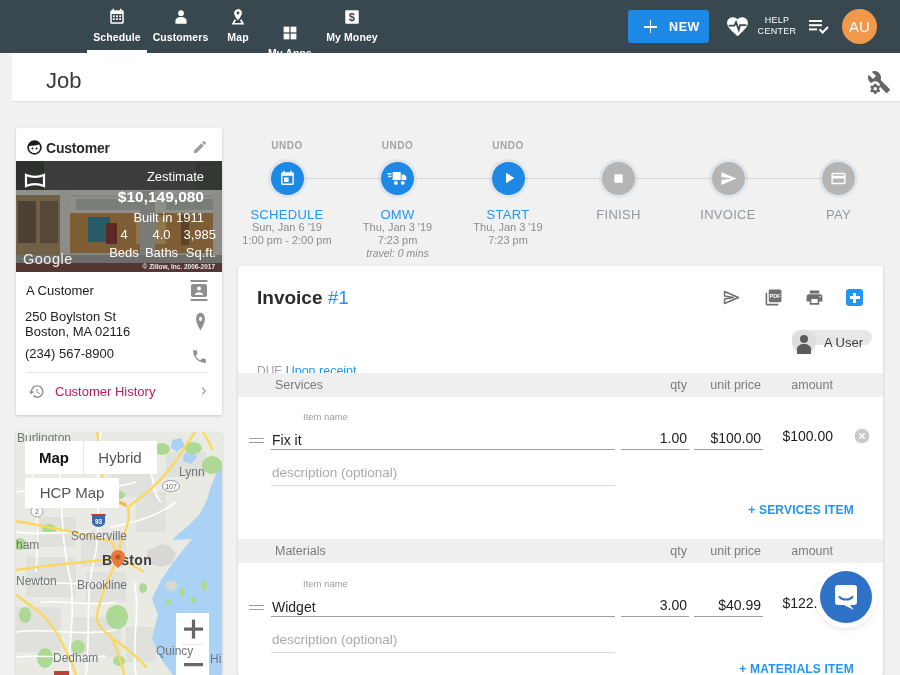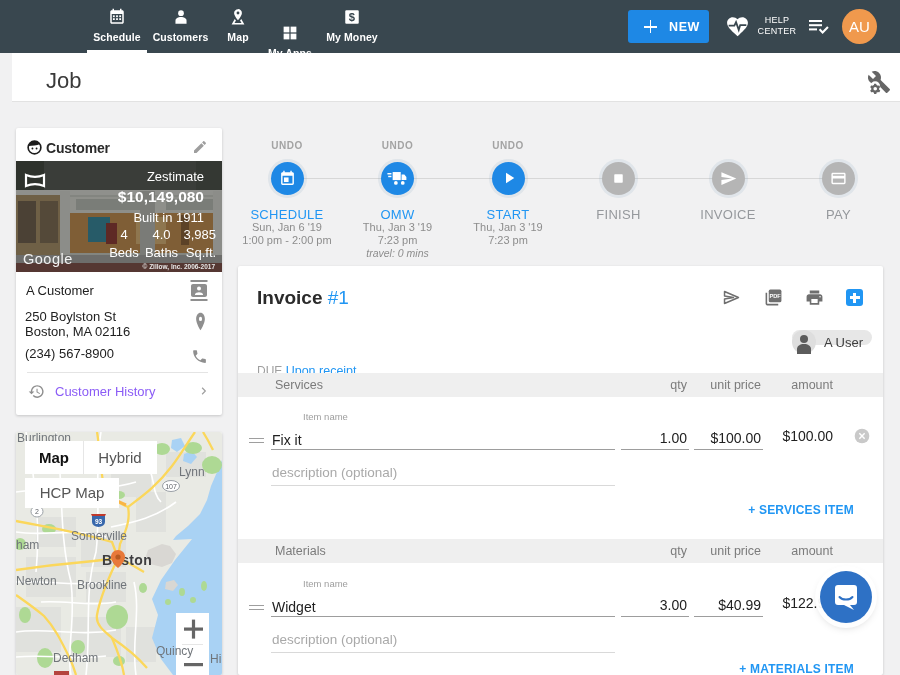--- a/index.html
+++ b/index.html
@@ -169,21 +169,21 @@
       <path d="M12 2C8.13 2 5 5.13 5 9c0 5.25 7 13 7 13s7-7.75 7-13c0-3.87-3.13-7-7-7zm0 9.5a2.5 2.5 0 1 1 0-5 2.5 2.5 0 0 1 0 5z"></path>
     </svg>
   <div class="abs" style="left:9px; top:218px; font-size:13px; color:#212121;">(234) 567-8900</div>
   <svg class="abs" style="left:175px; top:220px;" width="17" height="17" viewBox="0 0 24 24" fill="#8f8f8f">
       <path d="M6.62 10.79c1.44 2.83 3.76 5.14 6.59 6.59l2.2-2.2c.27-.27.67-.36 1.02-.24 1.12.37 2.33.57 3.57.57.55 0 1 .45 1 1V20c0 .55-.45 1-1 1-9.39 0-17-7.61-17-17 0-.55.45-1 1-1h3.5c.55 0 1 .45 1 1 0 1.25.2 2.45.57 3.57.11.35.03.74-.25 1.02l-2.2 2.2z"></path>
     </svg>
   <div class="abs" style="left:11px; top:244px; width:181px; height:1px; background:#e4e4e4;"></div>
   <svg class="abs" style="left:12px; top:255px;" width="17" height="17" viewBox="0 0 24 24" fill="#8f8f8f">
       <path d="M13 3c-4.97 0-9 4.03-9 9H1l3.89 3.89.07.14L9 12H6c0-3.87 3.13-7 7-7s7 3.13 7 7-3.13 7-7 7c-1.93 0-3.68-.79-4.94-2.06l-1.42 1.42A8.954 8.954 0 0 0 13 21c4.97 0 9-4.03 9-9s-4.03-9-9-9zm-1 5v5l4.28 2.54.72-1.21-3.5-2.08V8H12z"></path>
     </svg>
-  <div class="abs" style="left:39px; top:256px; font-size:13px; color:#8b5cf6;">Customer History</div>
+  <div class="abs" style="left:39px; top:256px; font-size:13px; color:#be185d;">Customer History</div>
   <svg class="abs" style="left:182px; top:257px;" width="11" height="12" viewBox="0 0 24 24" fill="none" stroke="#9e9e9e" stroke-width="2.6">
       <path d="M9 5l7 7-7 7"></path>
     </svg>
 </div>
 
 <div class="card" id="mapcard" style="left:16px; top:432px; width:206px; height:243px; overflow:hidden;">
 <svg width="206" height="243" viewBox="0 0 206 243" font-family="Liberation Sans">
   <rect width="206" height="243" fill="#e9eae4"></rect>
 
   <g fill="#e0e1dd">

